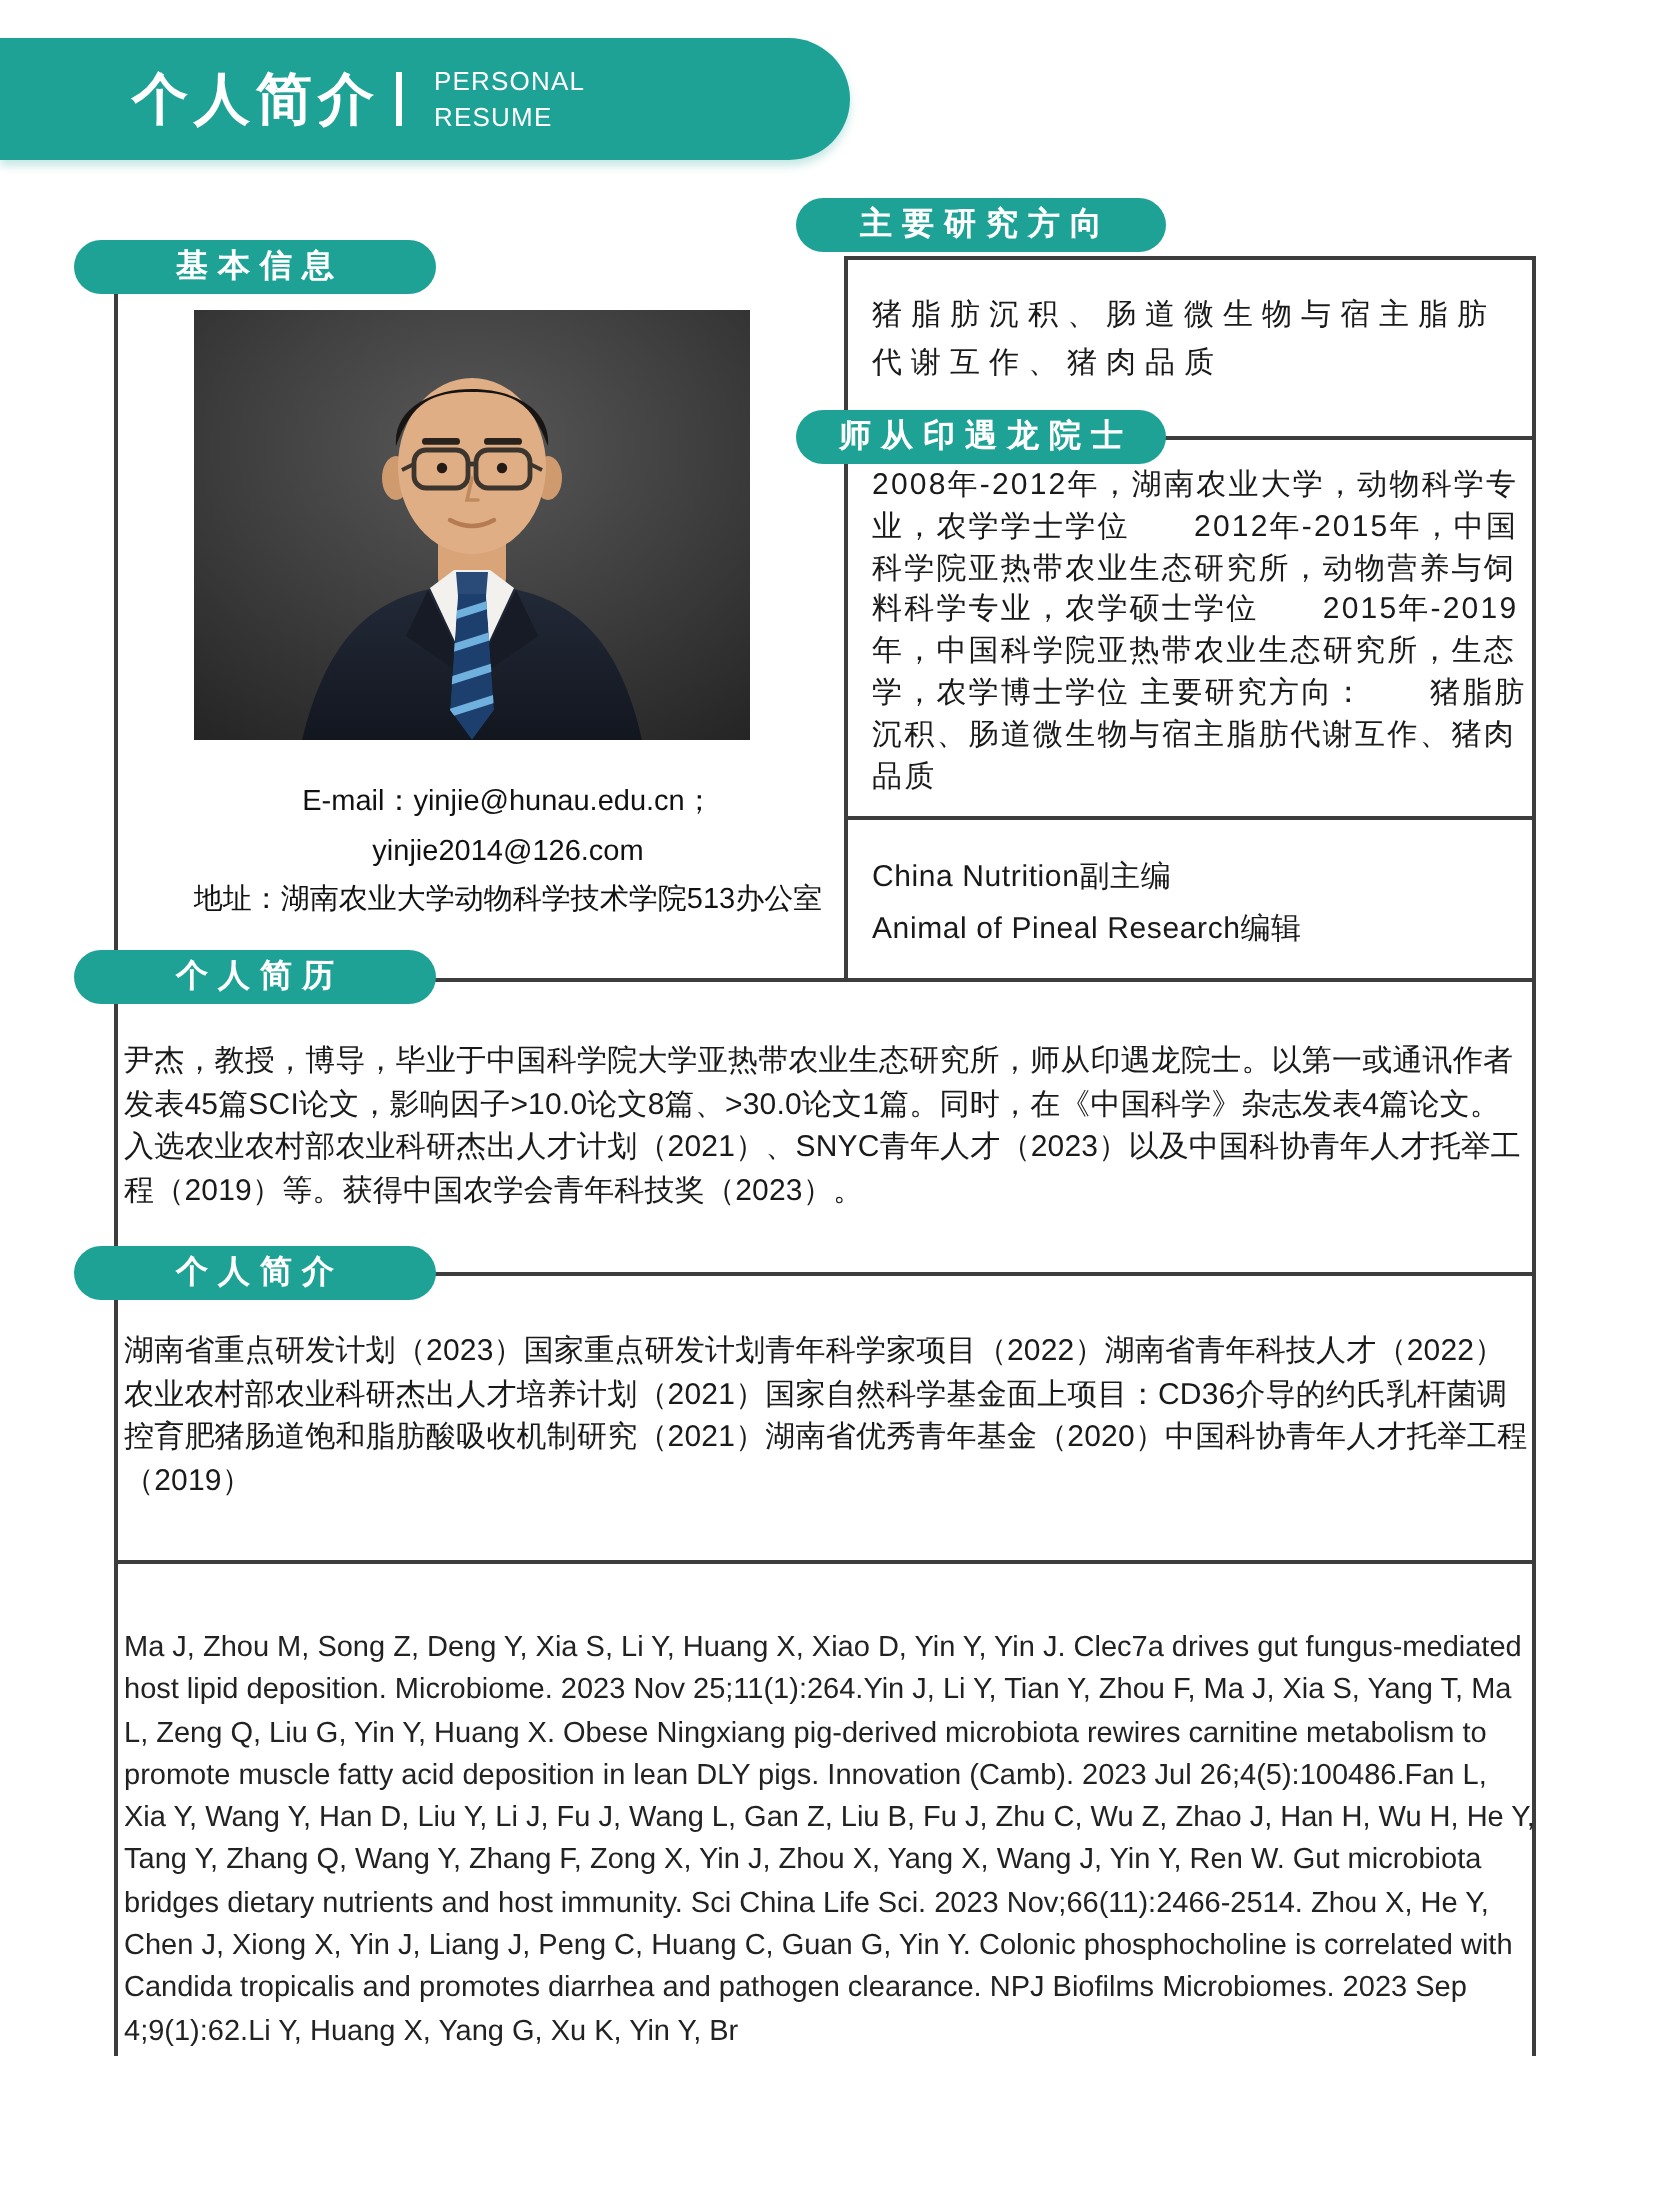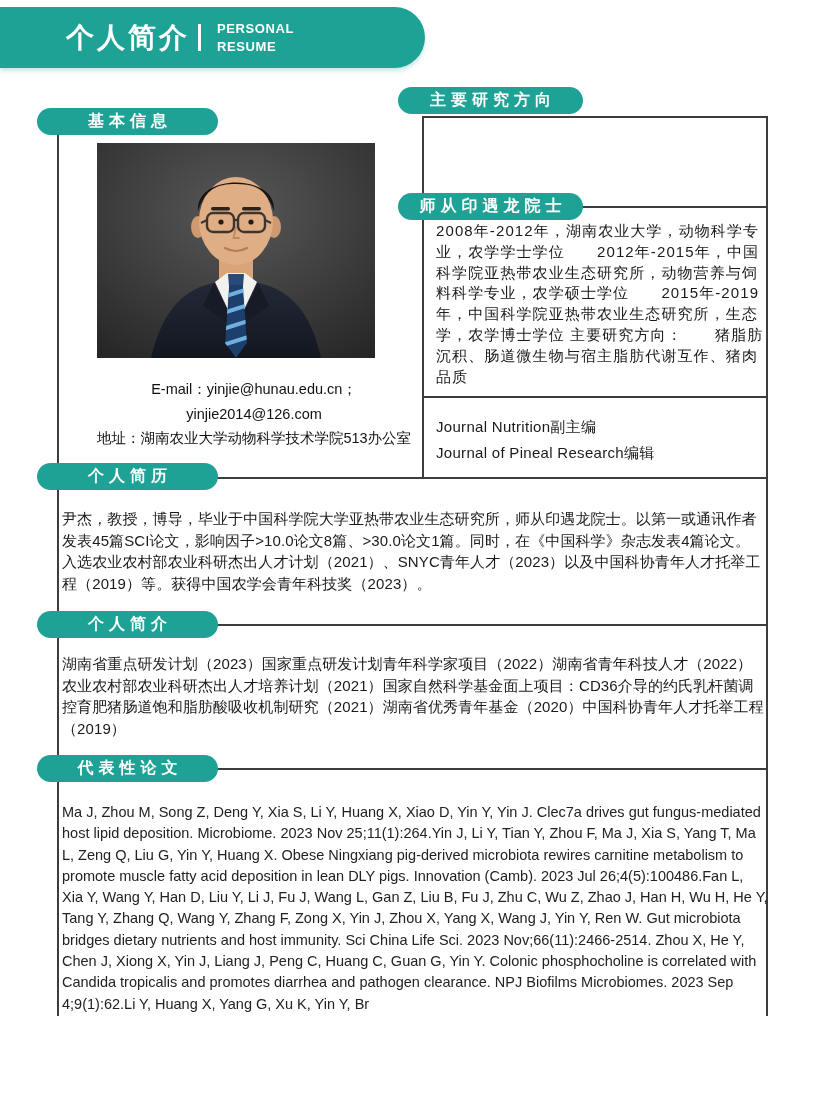--- a/index.html
+++ b/index.html
@@ -1,28 +1,28 @@
 <!DOCTYPE html>
 <html><head>
 <meta charset="utf-8">
 <style>
   html,body{margin:0;padding:0;background:#ffffff;}
   #page{
     position:relative;width:840px;height:1016px;background:#ffffff;overflow:hidden;
-    font-family:"Liberation Sans","DejaVu Sans",sans-serif;color:#1a1a1a;
+    font-family:"Liberation Sans","DejaVu Sans",sans-serif;color:#1a1a1a;margin-top:12px;
   }
   
   .banner{
     position:absolute;left:0;top:7px;width:425px;height:61px;background:#1FA296;
     border-radius:0 31px 31px 0;display:flex;align-items:center;padding-left:66px;
     box-sizing:border-box;box-shadow:0 3px 4px rgba(31,162,150,0.25);
   }
   .banner-cn{font-size:28px;font-weight:bold;color:#ffffff;letter-spacing:3px;}
   .banner-sep{width:3px;height:27px;background:#ffffff;margin:0 16px 0 8px;}
-  .banner-en{font-size:13px;font-weight:bold;color:#ffffff;line-height:18px;letter-spacing:0.6px;}
+  .banner-en{font-size:13px;font-weight:normal;color:#ffffff;line-height:18px;letter-spacing:0.6px;}
   .banner-en span{display:block;}
   
   .pill{
     position:absolute;height:27px;background:#1FA296;border-radius:14px;color:#ffffff;
     font-size:16px;font-weight:bold;display:flex;align-items:center;justify-content:center;
     letter-spacing:5px;z-index:3;text-indent:5px;
   }
   .pill-left{left:37px;width:181px;}
   .pill-right{left:398px;width:185px;}
   #pill-basic{top:108px;}
@@ -73,21 +73,20 @@
   <div class="box" id="box-social"></div>
   <div class="box" id="box-profile"></div>
   <div class="box" id="box-projects"></div>
   <div class="box" id="box-papers"></div>
 
   <div class="pill pill-left" id="pill-basic">基本信息</div>
   <div class="pill pill-right" id="pill-research">主要研究方向</div>
   <div class="pill pill-right" id="pill-education">师从印遇龙院士</div>
   <div class="pill pill-left" id="pill-profile">个人简历</div>
   <div class="pill pill-left" id="pill-projects">个人简介</div>
-  <div class="pill pill-left" id="pill-papers">代表性论文</div>
 
   <svg id="photo" viewBox="0 0 278 215" xmlns="http://www.w3.org/2000/svg">
     <defs>
       <radialGradient id="pbg" cx="50%" cy="32%" r="90%">
         <stop offset="0%" stop-color="#585858"></stop>
         <stop offset="55%" stop-color="#3a3a3a"></stop>
         <stop offset="100%" stop-color="#212121"></stop>
       </radialGradient>
       <linearGradient id="suitg" x1="0" y1="0" x2="0" y2="1">
         <stop offset="0%" stop-color="#232a38"></stop>
@@ -129,23 +128,24 @@
     <path d="M139 84 L136.5 95 L142 95" stroke="#c08a5e" stroke-width="1.8" fill="none" stroke-linecap="round"></path>
     <path d="M128 105 Q139 111 150 105" stroke="#b57c53" stroke-width="2.2" fill="none" stroke-linecap="round"></path>
   </svg>
 
   <div class="txt" id="contact-block">
     <div>E-mail：yinjie@hunau.edu.cn；</div>
     <div>yinjie2014@126.com</div>
     <div>地址：湖南农业大学动物科学技术学院513办公室</div>
   </div>
 
+  <div class="txt" id="research-text">猪脂肪沉积、肠道微生物与宿主脂肪代谢互作、猪肉品质</div>
   <div class="txt" id="education-text">2008年-2012年，湖南农业大学，动物科学专业，农学学士学位　　2012年-2015年，中国科学院亚热带农业生态研究所，动物营养与饲料科学专业，农学硕士学位　　2015年-2019年，中国科学院亚热带农业生态研究所，生态学，农学博士学位 主要研究方向：　　猪脂肪沉积、肠道微生物与宿主脂肪代谢互作、猪肉品质</div>
   <div class="txt" id="social-text">
-    <div>Journal Nutrition副主编</div>
-    <div>Journal of Pineal Research编辑</div>
+    <div>China Nutrition副主编</div>
+    <div>Animal of Pineal Research编辑</div>
   </div>
 
   <div class="txt" id="profile-text">尹杰，教授，博导，毕业于中国科学院大学亚热带农业生态研究所，师从印遇龙院士。以第一或通讯作者发表45篇SCI论文，影响因子&gt;10.0论文8篇、&gt;30.0论文1篇。同时，在《中国科学》杂志发表4篇论文。入选农业农村部农业科研杰出人才计划（2021）、SNYC青年人才（2023）以及中国科协青年人才托举工程（2019）等。获得中国农学会青年科技奖（2023）。</div>
   <div class="txt" id="projects-text">湖南省重点研发计划（2023）国家重点研发计划青年科学家项目（2022）湖南省青年科技人才（2022）农业农村部农业科研杰出人才培养计划（2021）国家自然科学基金面上项目：CD36介导的约氏乳杆菌调控育肥猪肠道饱和脂肪酸吸收机制研究（2021）湖南省优秀青年基金（2020）中国科协青年人才托举工程（2019）</div>
   <div class="txt" id="papers-text">Ma J, Zhou M, Song Z, Deng Y, Xia S, Li Y, Huang X, Xiao D, Yin Y, Yin J. Clec7a drives gut fungus-mediated host lipid deposition. Microbiome. 2023 Nov 25;11(1):264.Yin J, Li Y, Tian Y, Zhou F, Ma J, Xia S, Yang T, Ma L, Zeng Q, Liu G, Yin Y, Huang X. Obese Ningxiang pig-derived microbiota rewires carnitine metabolism to promote muscle fatty acid deposition in lean DLY pigs. Innovation (Camb). 2023 Jul 26;4(5):100486.Fan L, Xia Y, Wang Y, Han D, Liu Y, Li J, Fu J, Wang L, Gan Z, Liu B, Fu J, Zhu C, Wu Z, Zhao J, Han H, Wu H, He Y, Tang Y, Zhang Q, Wang Y, Zhang F, Zong X, Yin J, Zhou X, Yang X, Wang J, Yin Y, Ren W. Gut microbiota bridges dietary nutrients and host immunity. Sci China Life Sci. 2023 Nov;66(11):2466-2514. Zhou X, He Y, Chen J, Xiong X, Yin J, Liang J, Peng C, Huang C, Guan G, Yin Y. Colonic phosphocholine is correlated with Candida tropicalis and promotes diarrhea and pathogen clearance. NPJ Biofilms Microbiomes. 2023 Sep 4;9(1):62.Li Y, Huang X, Yang G, Xu K, Yin Y, Br</div>
 
 </div>
 
 </body></html>

